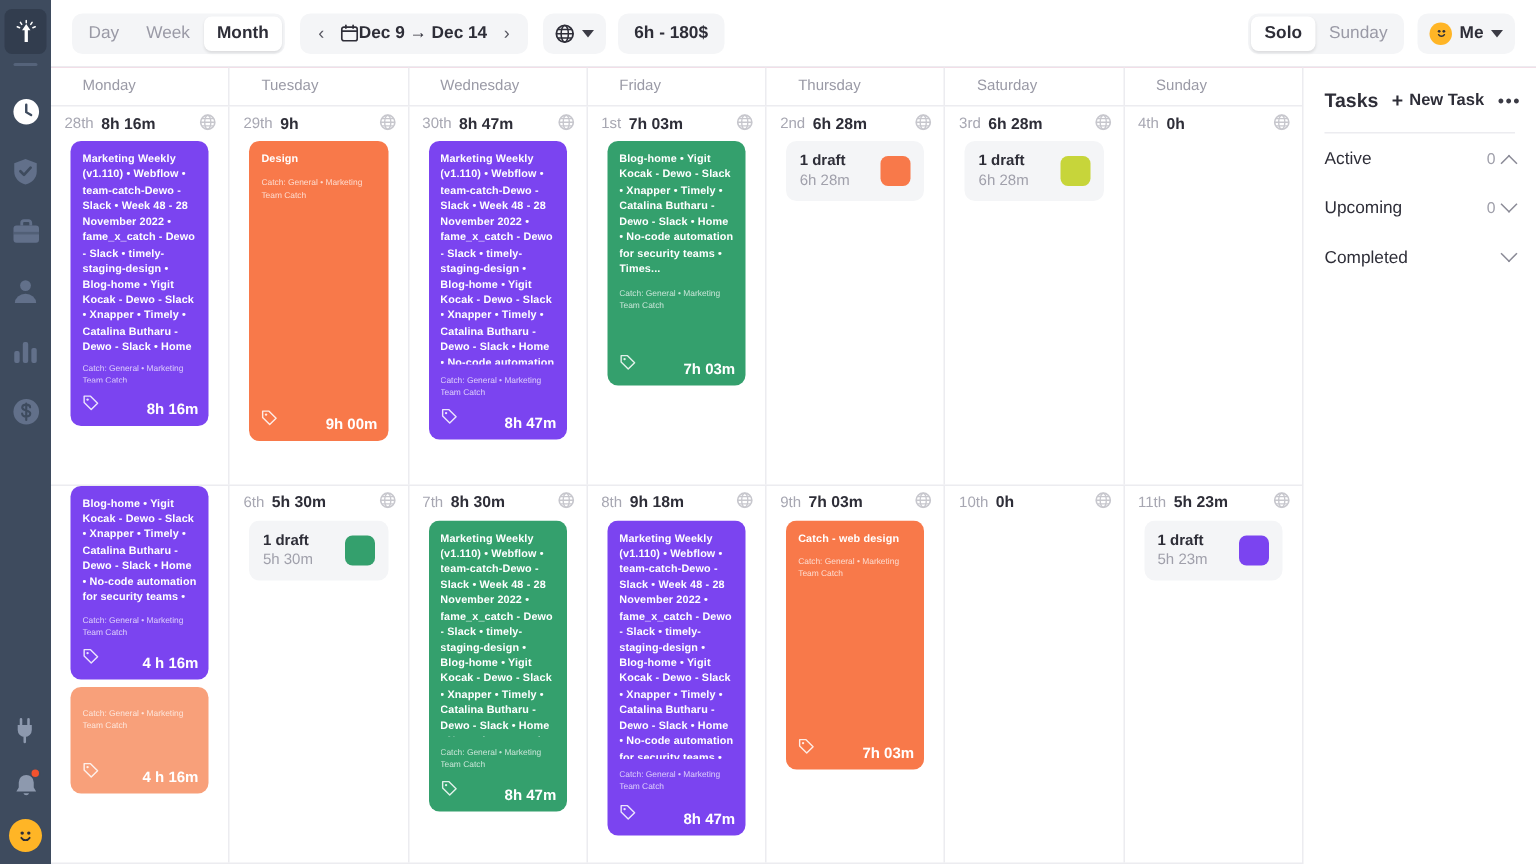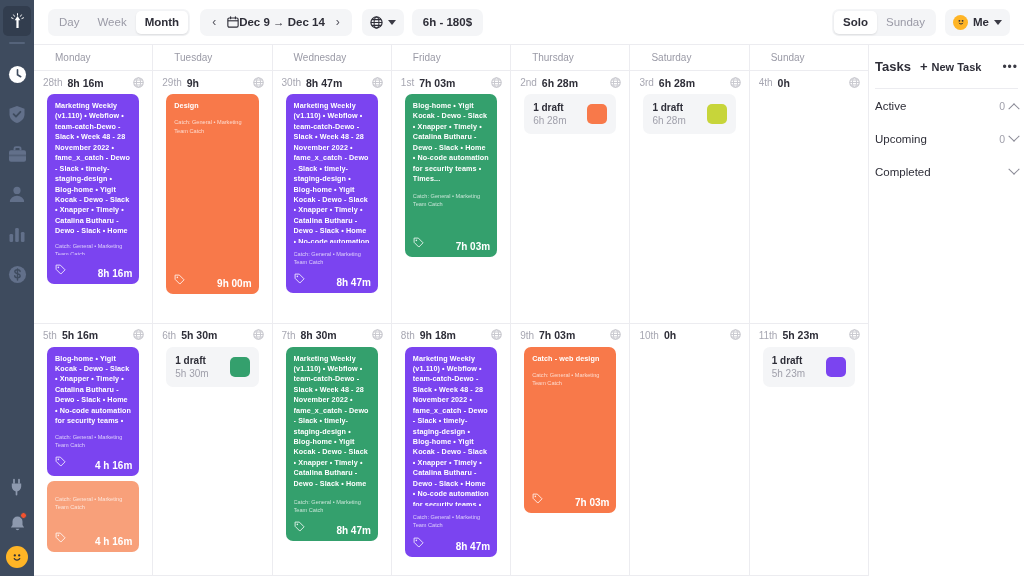--- a/index.html
+++ b/index.html
@@ -157,21 +157,21 @@
   }
   .draft-texts { display: flex; flex-direction: column; gap: 2px; }
   .draft-title { font-size: 10px; font-weight: bold; color: #2e2e38; }
   .draft-dur { font-size: 10px; color: #a0a0ab; }
   .draft-swatch { width: 20px; height: 20px; border-radius: 5px; }
 
   
   .tasks {
     width: 156px; min-width: 156px; height: 100%;
     border-left: 1px solid #ececf0; background: #fff;
-    padding: 0 6px; display: flex; flex-direction: column;
+    padding: 0 14px; display: flex; flex-direction: column;
   }
   .tasks-head { display: flex; align-items: center; height: 44px; gap: 9px; border-bottom: 1px solid #ececf0; }
   .tasks-title { font-size: 13px; color: #2e2e38; font-weight: bold; }
   .new-task { display: flex; align-items: center; gap: 4px; font-size: 11px; color: #2e2e38; font-weight: bold; cursor: pointer; white-space: nowrap; }
   .plus { font-size: 13px; line-height: 1; font-weight: bold; }
   .dots { margin-left: auto; color: #3b3b45; letter-spacing: 1px; font-size: 12px; cursor: pointer; line-height: 1; }
 
   .task-section {
     display: flex; align-items: center; height: 33px;
     font-size: 11.5px; color: #2e2e38; cursor: pointer;
@@ -476,29 +476,20 @@
                       <circle cx="7" cy="7" r="6" fill="none" stroke="#9a9aa6" stroke-width="1.4"></circle>
                       <ellipse cx="7" cy="7" rx="2.6" ry="6" fill="none" stroke="#9a9aa6" stroke-width="1.2"></ellipse>
                       <path d="M1 7h12 M2 3.9h10 M2 10.1h10" stroke="#9a9aa6" stroke-width="1.2"></path>
                     </svg></span>
                 </div>
                 <div class="day-events"></div>
               </div>
             </div>
             <div class="week">
               <div class="daycol">
-                <div class="day-head">
-                  <span class="day-num">5th</span>
-                  <span class="day-total">5h 16m</span>
-                  <span class="day-globe"><svg width="11" height="11" viewBox="0 0 14 14">
-                      <circle cx="7" cy="7" r="6" fill="none" stroke="#9a9aa6" stroke-width="1.4"></circle>
-                      <ellipse cx="7" cy="7" rx="2.6" ry="6" fill="none" stroke="#9a9aa6" stroke-width="1.2"></ellipse>
-                      <path d="M1 7h12 M2 3.9h10 M2 10.1h10" stroke="#9a9aa6" stroke-width="1.2"></path>
-                    </svg></span>
-                </div>
                 <div class="day-events">
                   <div class="ev" style="background: rgb(123, 68, 240); height: 129px; min-height: 129px;">
                     <div class="ev-title">Blog-home • Yigit Kocak - Dewo - Slack • Xnapper • Timely • Catalina Butharu - Dewo - Slack • Home • No-code automation for security teams • Times...</div>
                     <div class="ev-sub">Catch: General • Marketing Team Catch</div>
                     <div class="ev-foot">
                       <span class="tag-icon"><svg width="11" height="11" viewBox="0 0 14 14">
                           <path d="M1.4 1.4 h5.4 L12.8 7.4 L7.4 12.8 L1.4 6.8 Z" fill="none" stroke="#ffffff" stroke-width="1.2" stroke-linejoin="round"></path>
                           <circle cx="4.3" cy="4.3" r="1" fill="#ffffff"></circle>
                         </svg></span>
                       <span class="ev-dur">4 h 16m</span>

